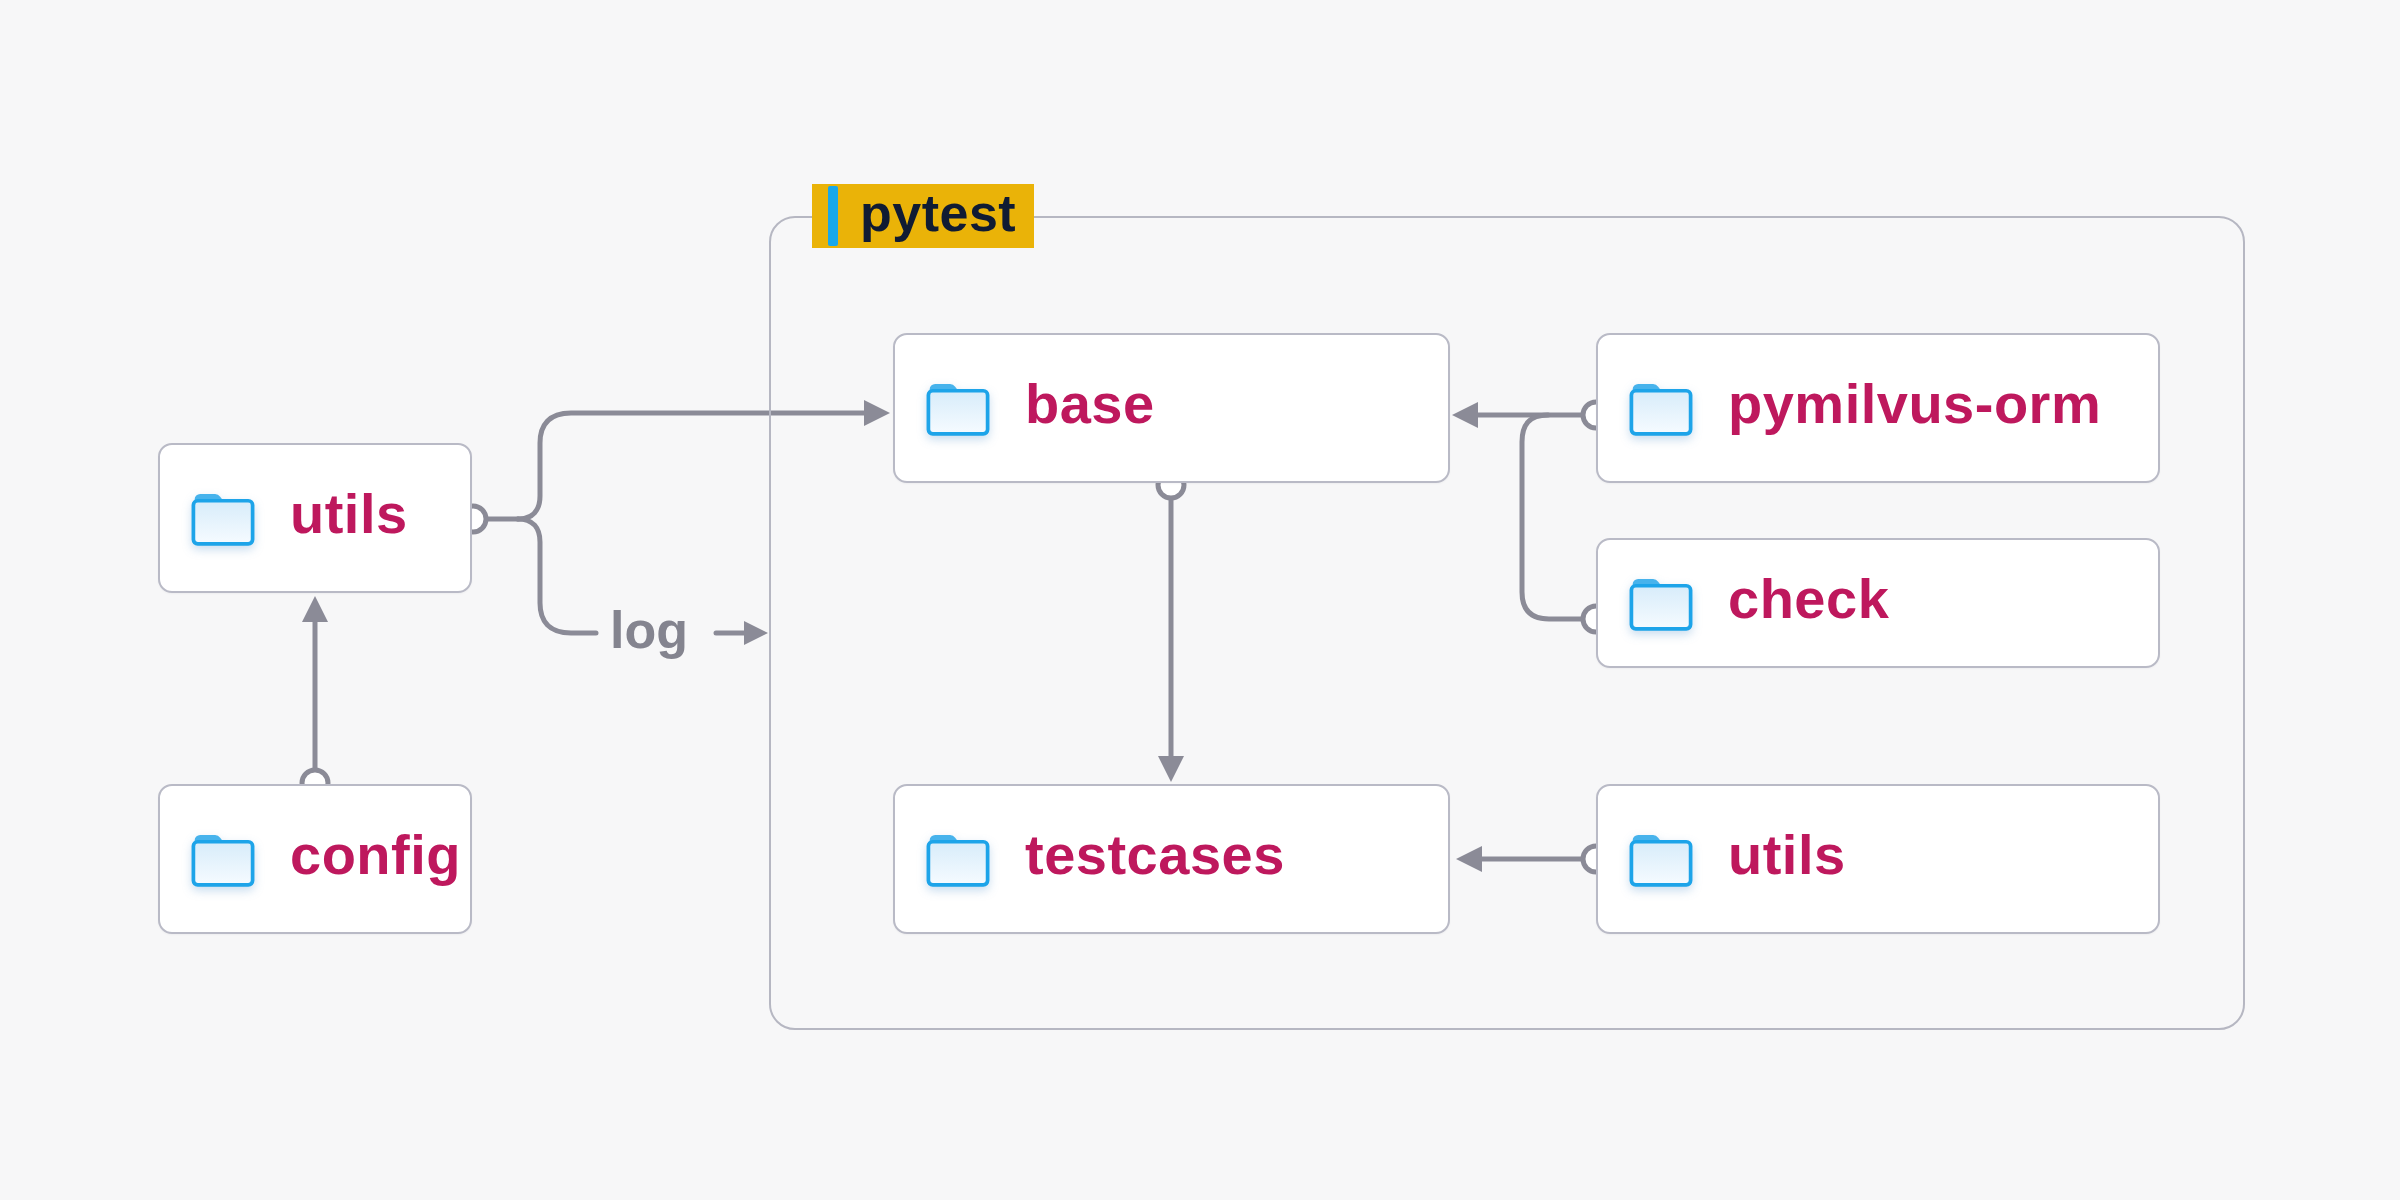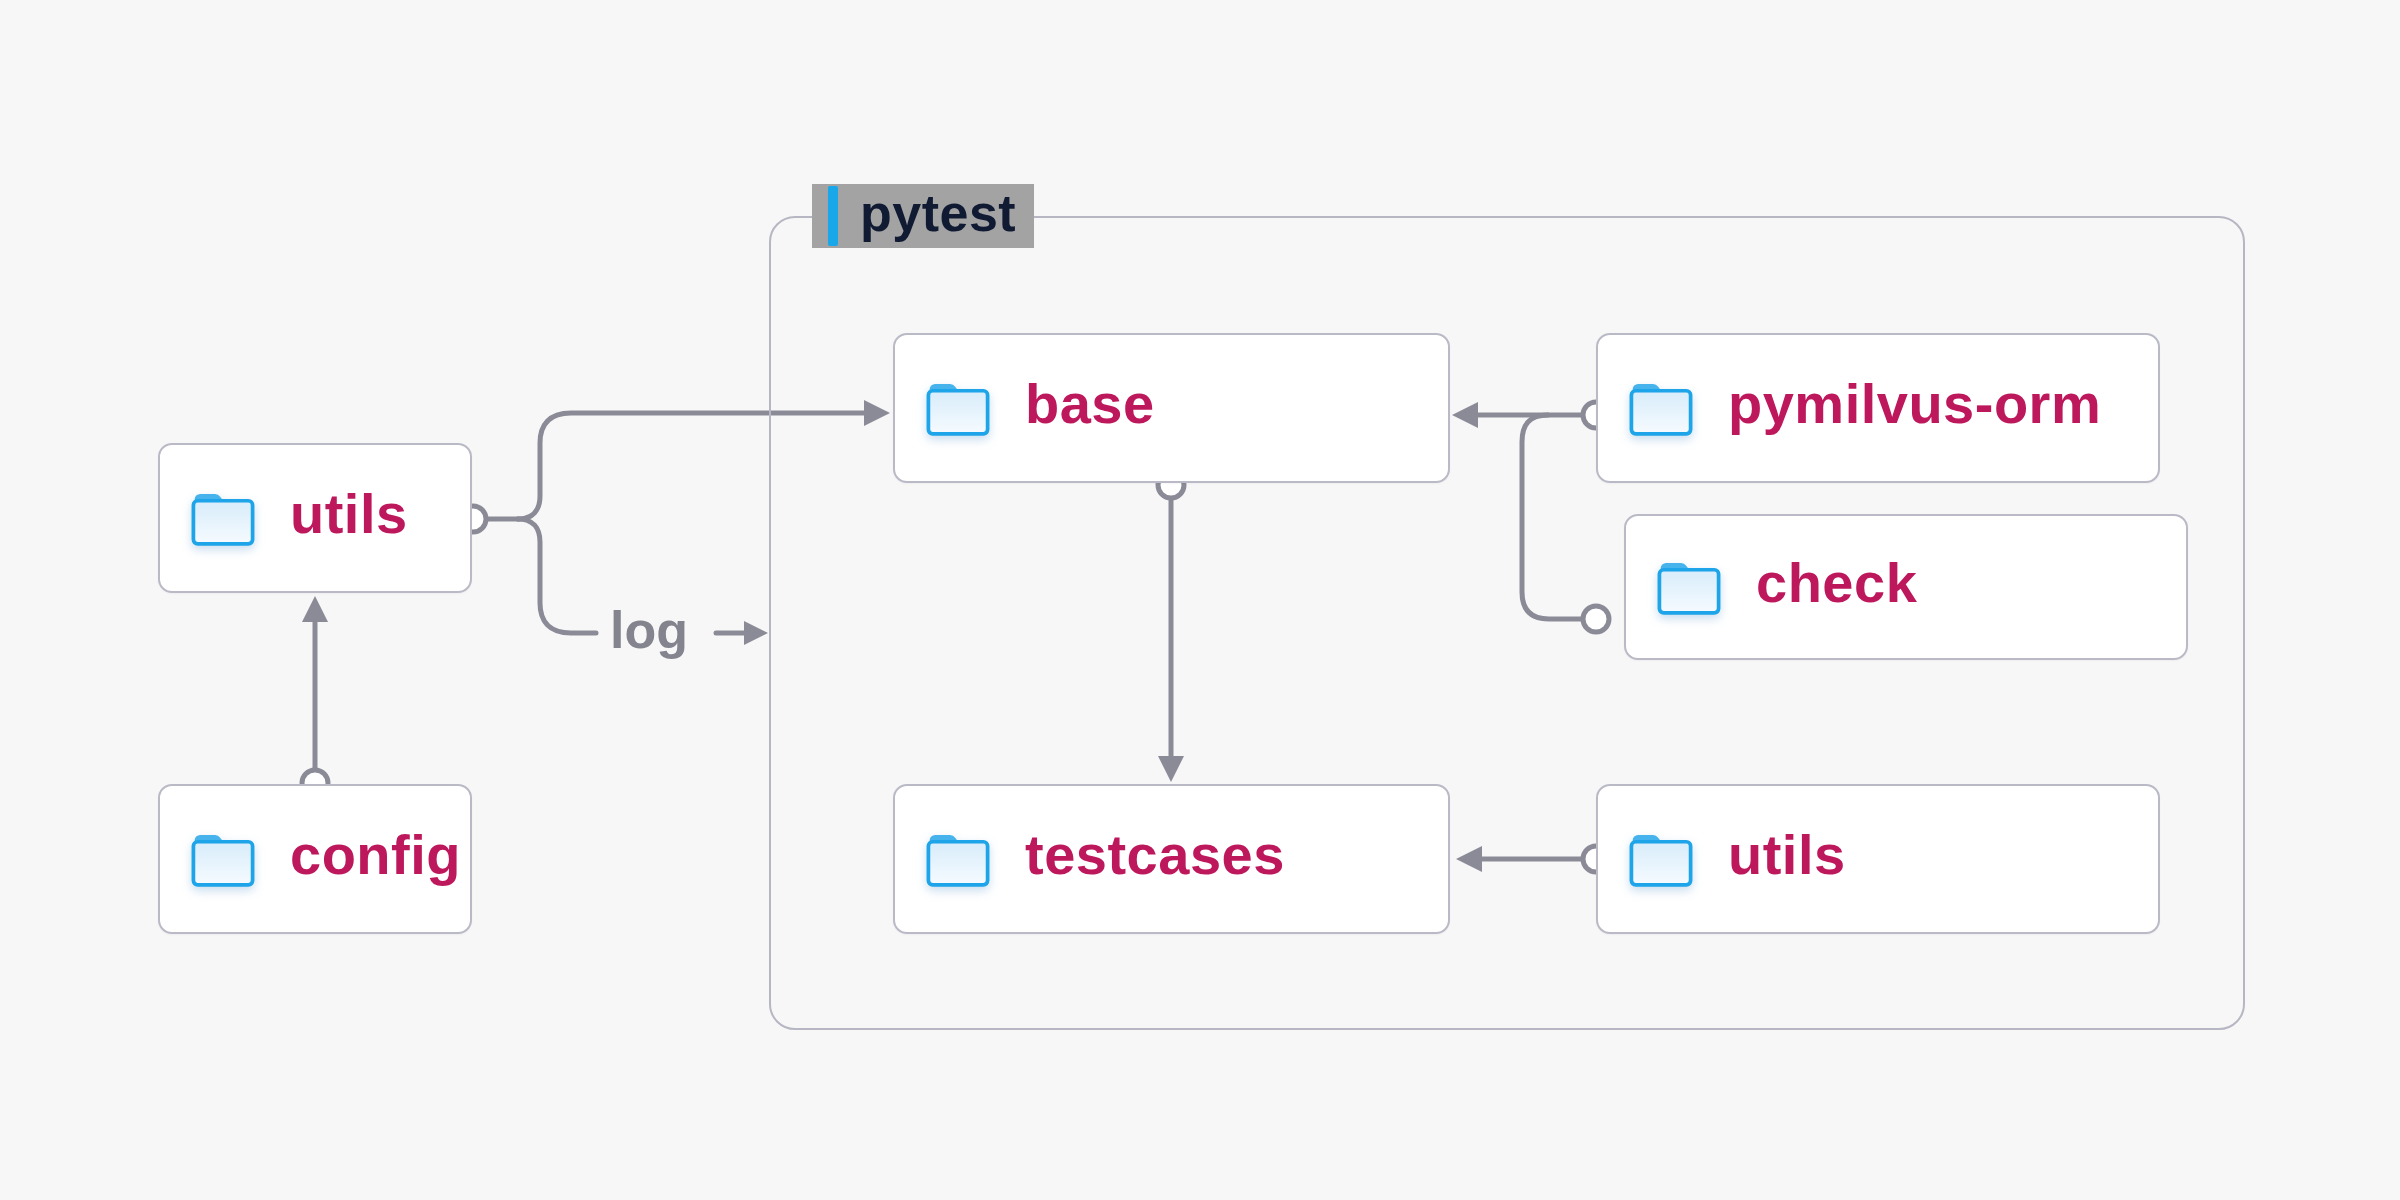--- a/index.html
+++ b/index.html
@@ -55,21 +55,21 @@
   }
   .group-label {
     position: absolute;
     left: 812px;
     top: 184px;
     height: 64px;
     display: flex;
     align-items: center;
     gap: 22px;
     padding: 0 18px 0 16px;
-    background: #a3a3a3;
+    background: #eab308;
   }
   .group-label .bar {
     width: 10px;
     height: 60px;
     background: #18a8ea;
     border-radius: 2px;
   }
   .group-label .label-text {
     font-size: 52px;
     font-weight: 700;
@@ -102,21 +102,21 @@
   }
   .folder {
     filter: drop-shadow(0 4px 5px rgba(40, 120, 190, 0.25));
     flex: 0 0 auto;
   }
   #node-utils      { left: 158px;  top: 443px; width: 314px; height: 150px; }
   #node-config     { left: 158px;  top: 784px; width: 314px; height: 150px; }
   #node-base       { left: 893px;  top: 333px; width: 557px; height: 150px; }
   #node-testcases  { left: 893px;  top: 784px; width: 557px; height: 150px; text-align: center; }
   #node-pymilvus   { left: 1596px; top: 333px; width: 564px; height: 150px; }
-  #node-check      { left: 1596px; top: 514px; width: 564px; height: 146px; margin-left: 28px; }
+  #node-check      { left: 1596px; top: 538px; width: 564px; height: 130px; }
   #node-common     { left: 1596px; top: 784px; width: 564px; height: 150px; }
   
   .log-label {
     position: absolute;
     left: 610px;
     top: 604px;
     font-size: 52px;
     font-weight: 700;
     color: #84848f;
     line-height: 1;

